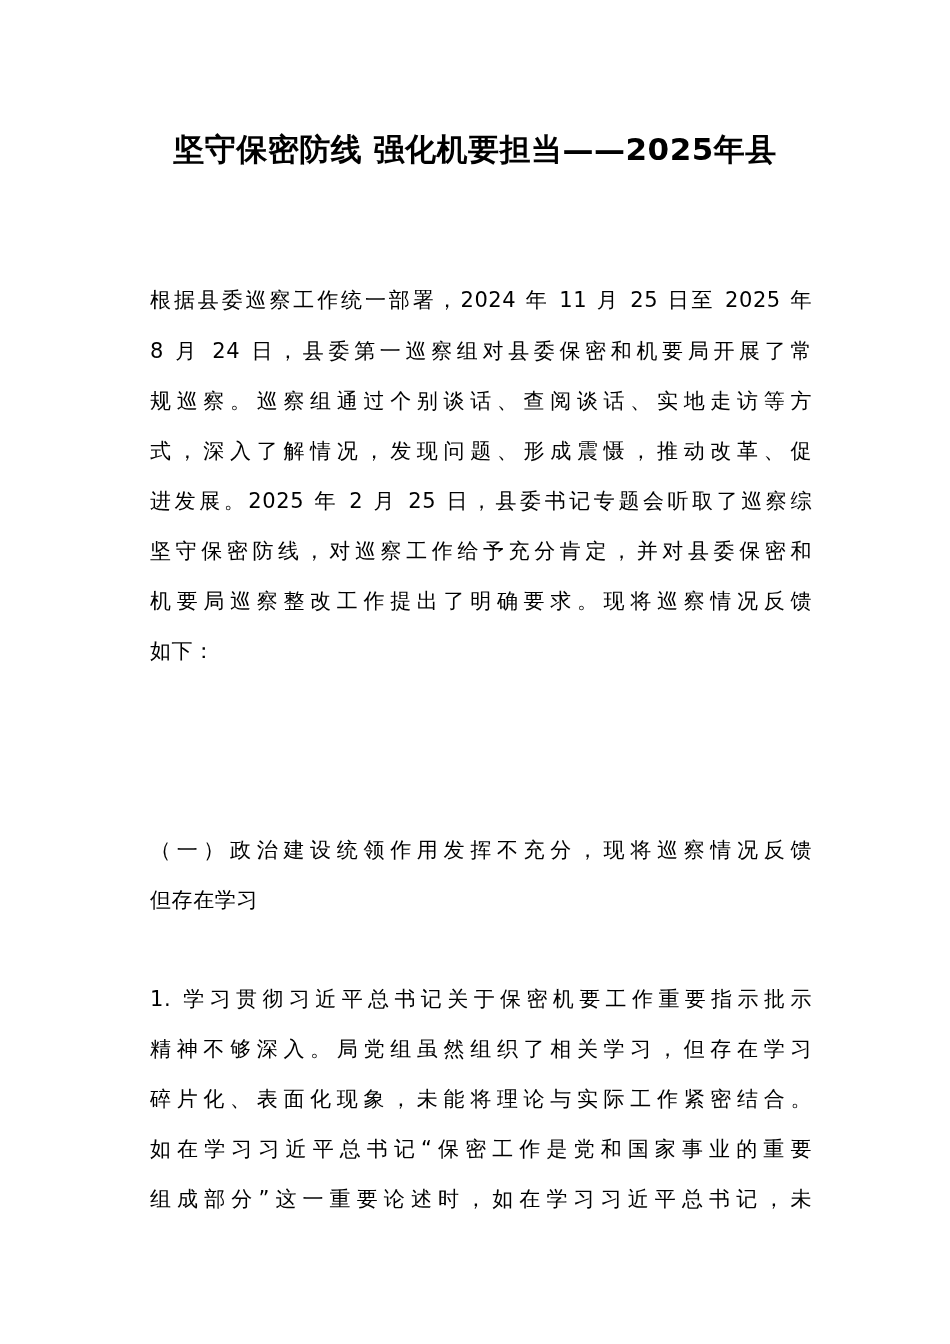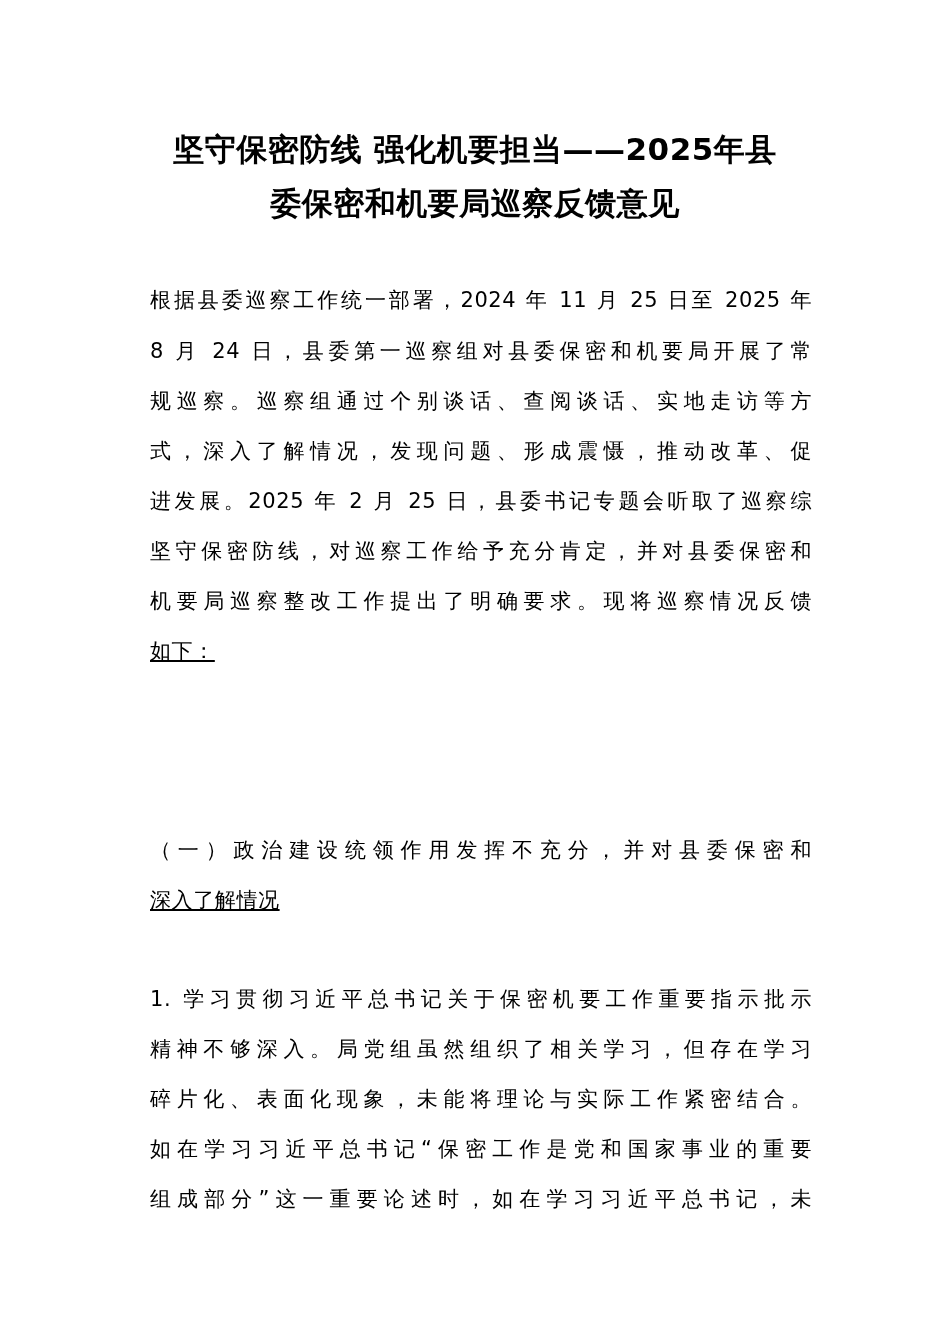--- a/index.html
+++ b/index.html
@@ -3,44 +3,43 @@
 <meta charset="utf-8">
 <style>
   html, body { margin: 0; padding: 0; background: #ffffff; }
   body { width: 950px; height: 1344px; position: relative; overflow: hidden;
          font-family: "DejaVu Sans", "Liberation Sans", sans-serif; color: #000; }
   .page { position: absolute; left: 0; top: 0; width: 950px; height: 1344px; background: #fff; }
   .title { position: absolute; left: 100px; width: 750px; text-align: center;
            font-weight: bold; font-size: 31px; letter-spacing: 0.5px; line-height: 40px; white-space: nowrap; }
   .line { position: absolute; left: 150px; width: 662px; font-size: 21px; line-height: 30px;
           white-space: nowrap; text-align: justify; text-align-last: justify; letter-spacing: 0.6px; }
-  .line.short { text-align-last: left; text-decoration: underline; }
+  .line.short { text-align-last: left; }
 </style>
 </head>
 <body>
 
 <div class="page">
   <div class="title" style="top:129px">坚守保密防线  强化机要担当——2025年县</div>
-  <div class="title" style="top:183px">委保密和机要局巡察反馈意见</div>
 
   <div>
     <div class="line" style="top:285px">根据县委巡察工作统一部署，2024 年 11 月 25 日至 2025 年</div>
     <div class="line" style="top:336px">8 月 24 日，县委第一巡察组对县委保密和机要局开展了常</div>
     <div class="line" style="top:386px">规巡察。巡察组通过个别谈话、查阅谈话、实地走访等方</div>
     <div class="line" style="top:436px">式，深入了解情况，发现问题、形成震慑，推动改革、促</div>
     <div class="line" style="top:486px">进发展。2025 年 2 月 25 日，县委书记专题会听取了巡察综</div>
     <div class="line" style="top:536px">坚守保密防线，对巡察工作给予充分肯定，并对县委保密和</div>
     <div class="line" style="top:586px">机要局巡察整改工作提出了明确要求。现将巡察情况反馈</div>
     <div class="line short" style="top:636px">如下：</div>
   </div>
 
 
   <div>
-    <div class="line" style="top:835px">（一）政治建设统领作用发挥不充分，并对县委保密和</div>
-    <div class="line short" style="top:885px">深入了解情况</div>
+    <div class="line" style="top:835px">（一）政治建设统领作用发挥不充分，现将巡察情况反馈</div>
+    <div class="line short" style="top:885px">但存在学习</div>
   </div>
 
   <div>
     <div class="line" style="top:984px">1. 学习贯彻习近平总书记关于保密机要工作重要指示批示</div>
     <div class="line" style="top:1034px">精神不够深入。局党组虽然组织了相关学习，但存在学习</div>
     <div class="line" style="top:1084px">碎片化、表面化现象，未能将理论与实际工作紧密结合。</div>
     <div class="line" style="top:1134px">如在学习习近平总书记“保密工作是党和国家事业的重要</div>
     <div class="line" style="top:1184px">组成部分”这一重要论述时，如在学习习近平总书记，未</div>
   </div>
 </div>

